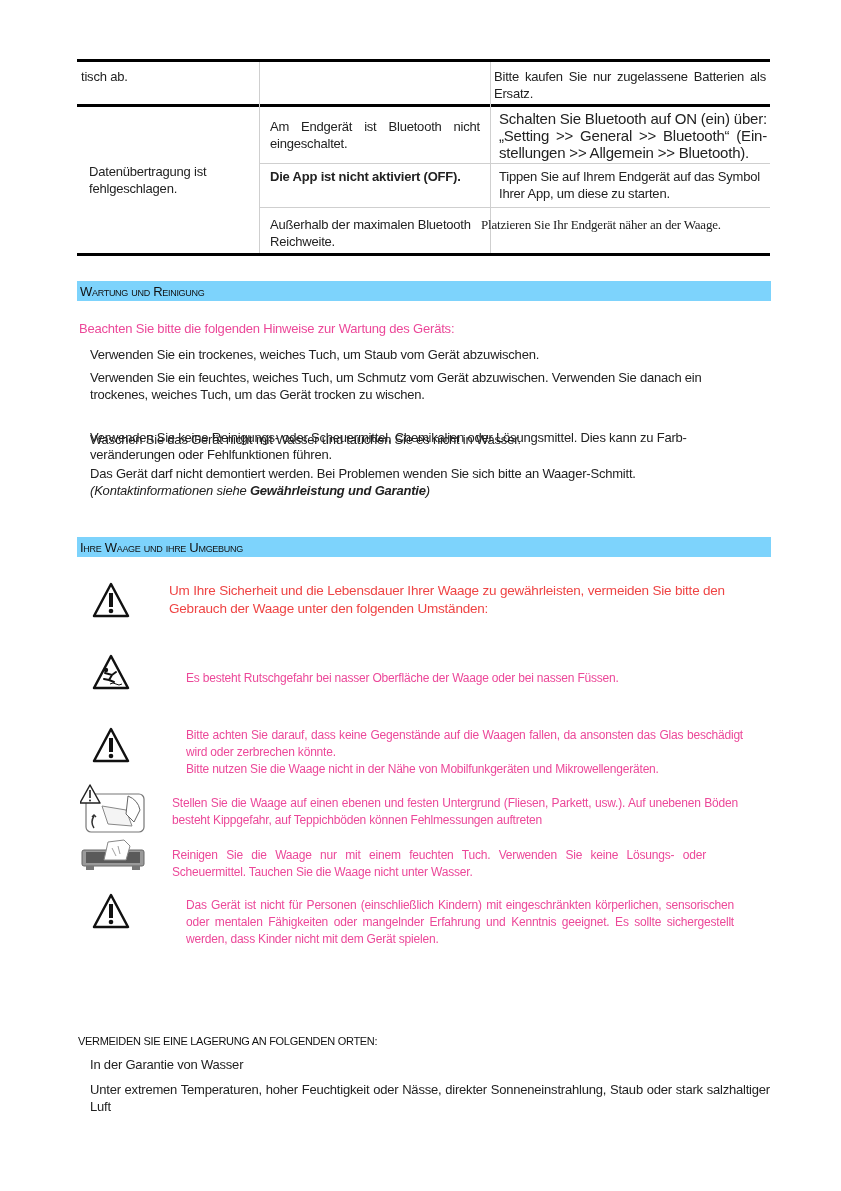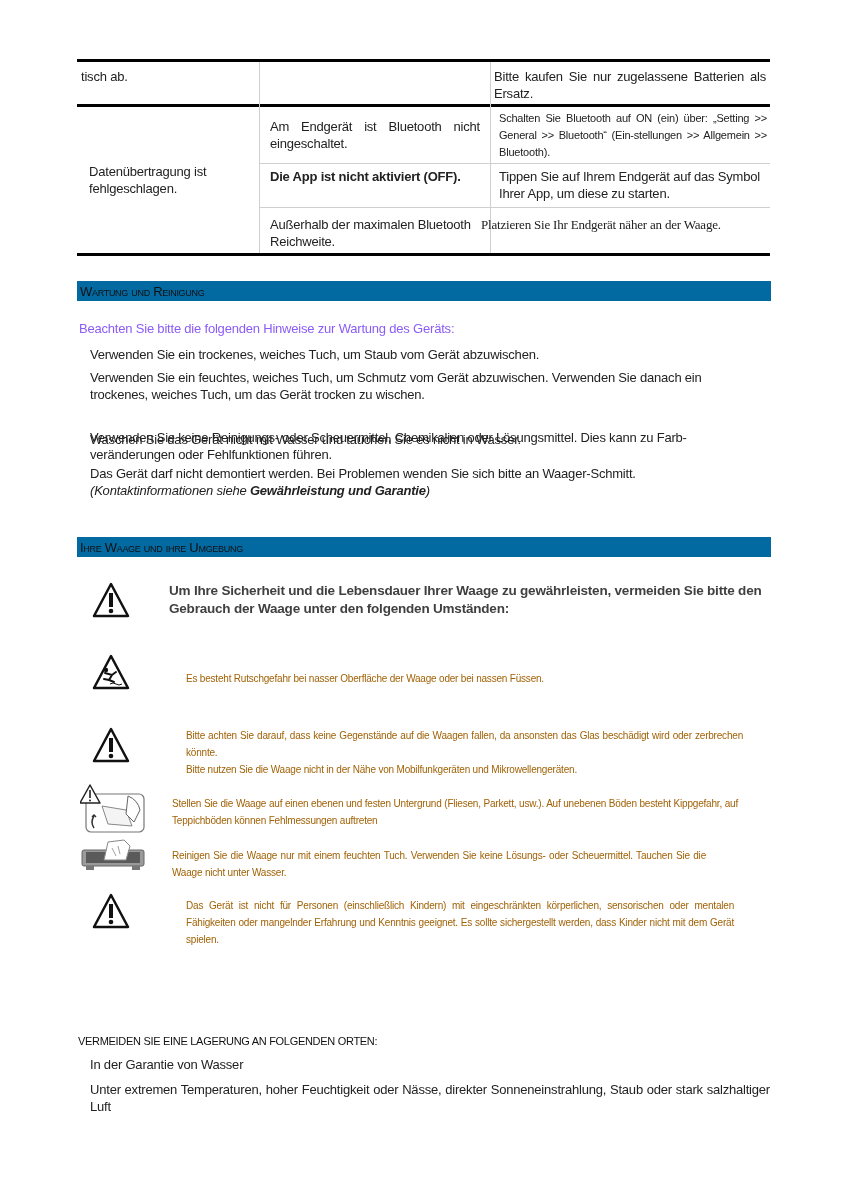--- a/index.html
+++ b/index.html
@@ -11,41 +11,41 @@
   .vline { position: absolute; width: 1px; background: #cfcfcf; }
   .hline { position: absolute; height: 1px; background: #cfcfcf; }
   .cell {
     position: absolute; font-size: 13px; line-height: 17px; color: #222;
     letter-spacing: -0.2px;
   }
   .cell.just { text-align: justify; text-align-last: left; }
 
   
   .sec-bar {
-    position: absolute; left: 77px; width: 694px; height: 20px; background: #0369a1;
+    position: absolute; left: 77px; width: 694px; height: 20px; background: #7dd3fc;
   }
   .sec-title {
     position: absolute; left: 3px; top: 3px; font-size: 13px; line-height: 15px;
     font-variant: small-caps; letter-spacing: -0.3px; color: #111;
   }
   .sec-title-plain {
     position: absolute; font-size: 11px; line-height: 14px; text-transform: uppercase;
     letter-spacing: -0.3px; color: #111;
   }
 
   
-  .p { position: absolute; font-size: 13px; line-height: 17px; color: #8b5cf6; letter-spacing: -0.2px; }
+  .p { position: absolute; font-size: 13px; line-height: 17px; color: #ec4899; letter-spacing: -0.2px; }
   .list-item { position: absolute; left: 90px; width: 680px; font-size: 13px; line-height: 17px; color: #222; letter-spacing: -0.2px; }
   .just { text-align: justify; text-align-last: left; }
   .bold { font-weight: bold; text-align: center; }
   .italic { font-style: italic; }
   .u { }
 
-  .warn-text { position: absolute; left: 186px; width: 584px; font-size: 10px; line-height: 17px; color: #a16207; letter-spacing: -0.2px; }
-  .warn-lead { position: absolute; left: 169px; width: 602px; font-size: 13.5px; line-height: 18px; font-weight: bold; color: #404040; letter-spacing: -0.2px; }
+  .warn-text { position: absolute; left: 186px; width: 584px; font-size: 12px; line-height: 17px; color: #ec4899; letter-spacing: -0.2px; }
+  .warn-lead { position: absolute; left: 169px; width: 602px; font-size: 13.5px; line-height: 18px; font-weight: normal; color: #ef4444; letter-spacing: -0.2px; }
 
   .icon { position: absolute; }
 </style>
 </head>
 <body>
 
 <div>
   <div class="thick" style="top:59px;"></div>
   <div class="thick" style="top:104px;"></div>
   <div class="thick" style="top:253px;"></div>
@@ -55,21 +55,21 @@
 
   <div class="hline" style="left:260px; top:163px; width:510px;"></div>
   <div class="hline" style="left:260px; top:207px; width:510px;"></div>
 
   <div class="cell" style="left:81px; top:68px; width:170px;">tisch ab.</div>
   <div class="cell just" style="left:494px; top:68px; width:272px;">Bitte kaufen Sie nur zugelassene Batterien als Ersatz.</div>
 
   <div class="cell" style="left:89px; top:163px; width:165px;">Datenübertragung ist fehlgeschlagen.</div>
 
   <div class="cell just" style="left:270px; top:118px; width:210px;">Am Endgerät ist Bluetooth nicht eingeschaltet.</div>
-  <div class="cell just" style="left:499px; top:110px; width:268px; font-size:11px;">Schalten Sie Bluetooth auf ON (ein) über: „Setting &gt;&gt; General &gt;&gt; Bluetooth“ (Ein-stellungen &gt;&gt; Allgemein &gt;&gt; Bluetooth).</div>
+  <div class="cell just" style="left:499px; top:110px; width:268px; font-size:15px;">Schalten Sie Bluetooth auf ON (ein) über: „Setting &gt;&gt; General &gt;&gt; Bluetooth“ (Ein-stellungen &gt;&gt; Allgemein &gt;&gt; Bluetooth).</div>
 
   <div class="cell" style="left:270px; top:168px; width:210px;font-weight:bold;">Die App ist nicht aktiviert (OFF).</div>
   <div class="cell" style="left:499px; top:168px; width:268px;">Tippen Sie auf Ihrem Endgerät auf das Symbol Ihrer App, um diese zu starten.</div>
 
   <div class="cell" style="left:270px; top:216px; width:210px;">Außerhalb der maximalen Bluetooth Reichweite.</div>
   <div class="cell" style="left:481px; top:216px; width:268px;font-family:Liberation Serif, serif;">Platzieren Sie Ihr Endgerät näher an der Waage.</div>
 </div>
 
 <div class="sec-bar" style="top:281px;">
   <span class="sec-title">Wartung und Reinigung</span>

